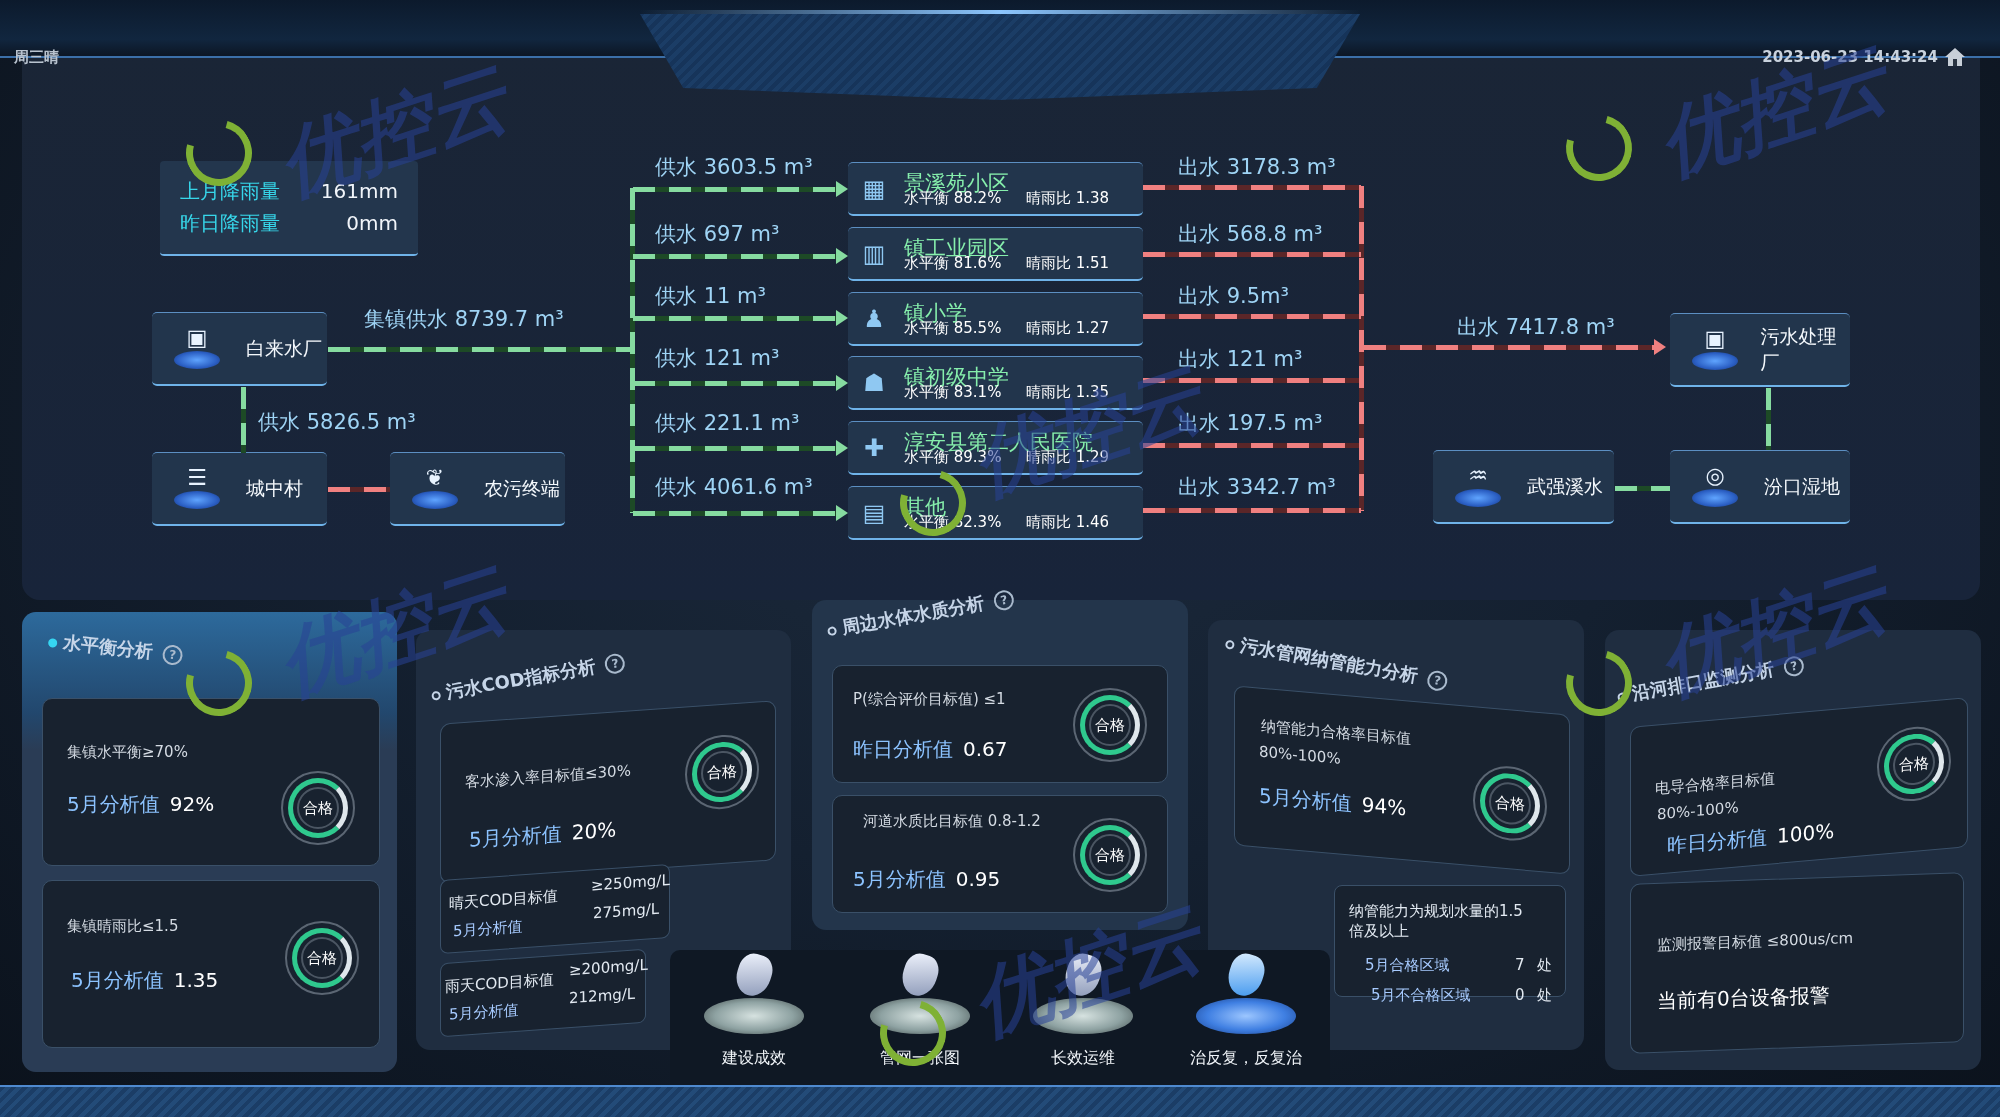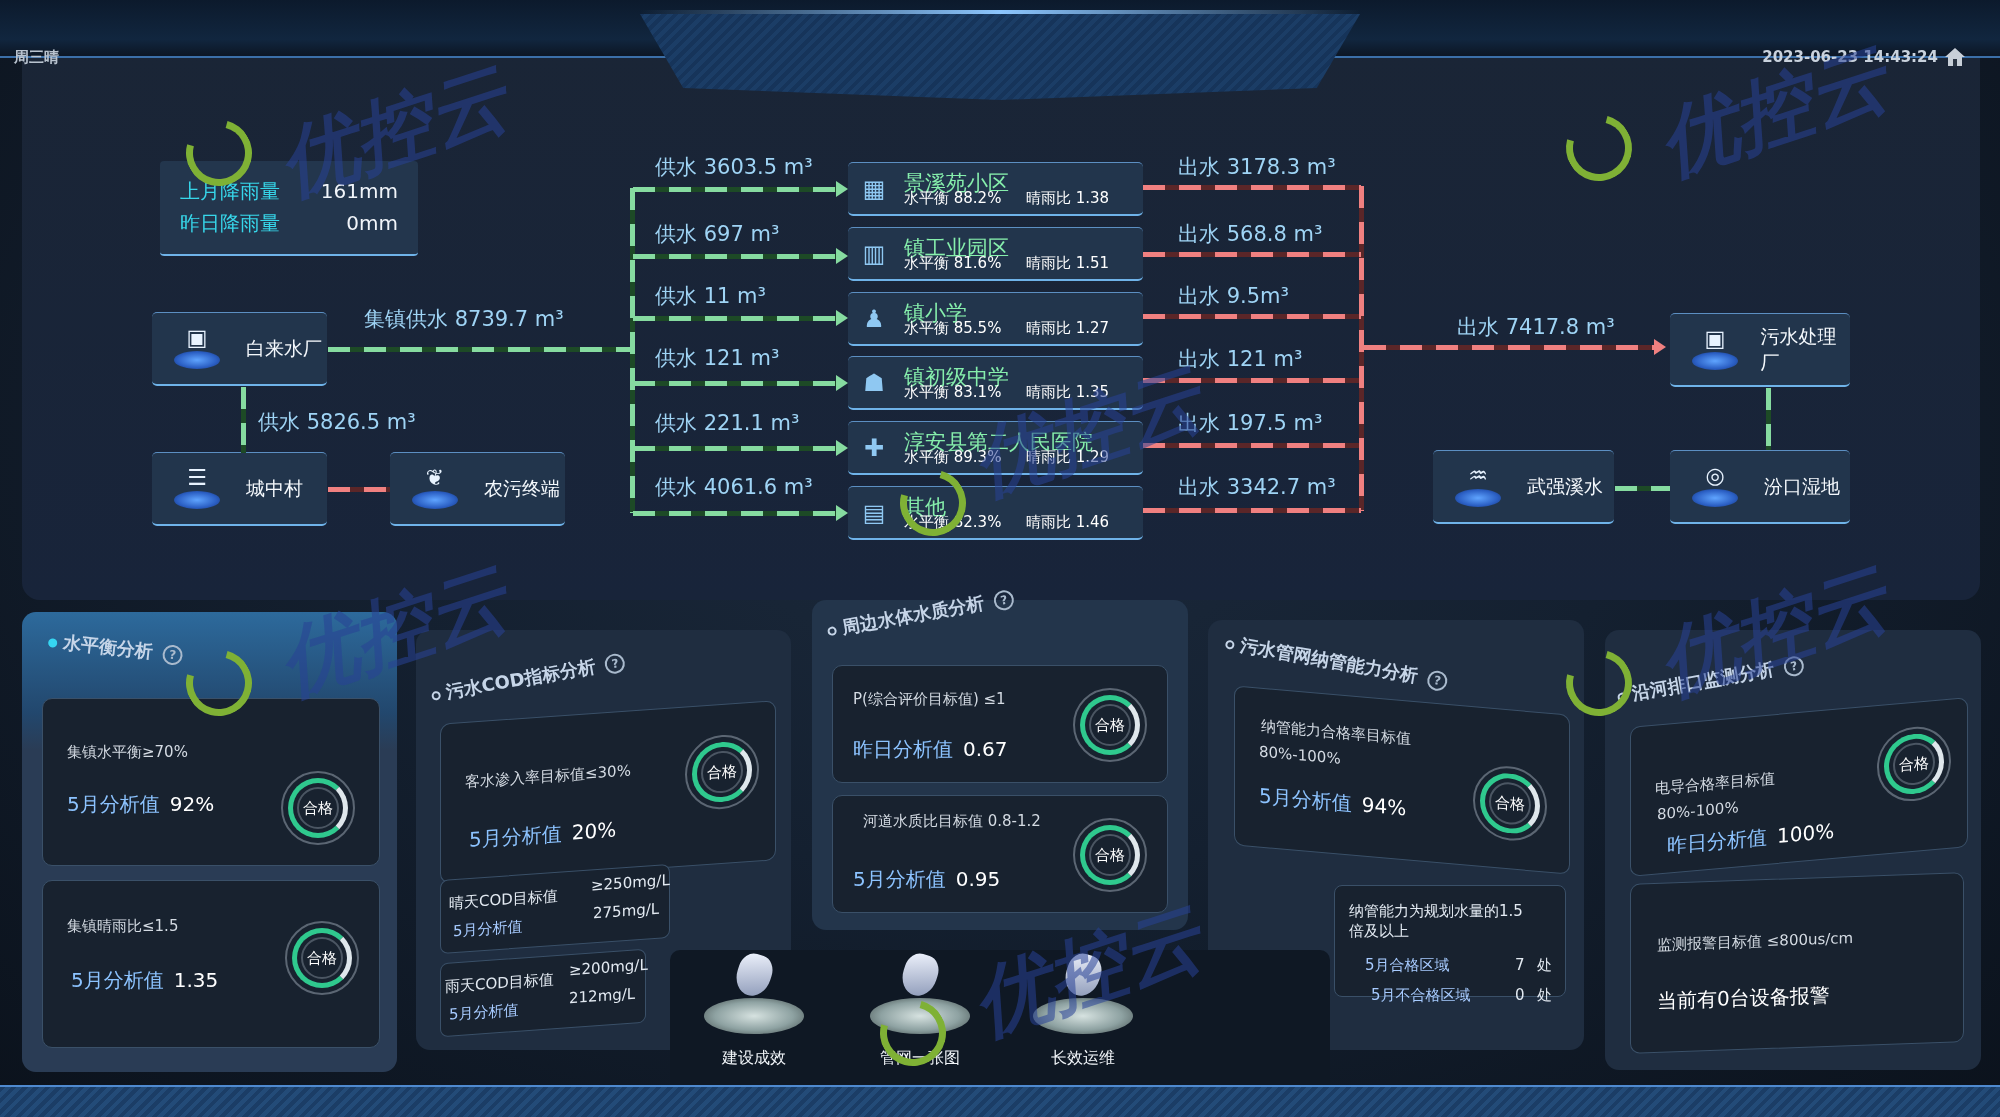--- a/index.html
+++ b/index.html
@@ -383,20 +383,27 @@
       </div>
     <div class="nav-label">管网一张图</div>
   </div>
   <div class="nav-item" style="left:1013px;">
     <div class="nav-icon">
         <div class="base"></div>
         <div class="shield"></div>
       </div>
     <div class="nav-label">长效运维</div>
   </div>
+  <div class="nav-item" style="left:1176px;">
+    <div class="nav-icon">
+        <div class="base active"></div>
+        <div class="shield active"></div>
+      </div>
+    <div class="nav-label">治反复，反复治</div>
+  </div>
   <div class="bottom-rail"></div>
 
   <div class="wm" style="left:186px;top:80px;">
     <div class="wm-ring" style="left:0;top:40px;"></div>
     <div class="wm-text" style="left:90px;top:0;">优控云</div>
   </div>
   <div class="wm" style="left:1566px;top:60px;">
     <div class="wm-ring" style="left:0;top:55px;"></div>
     <div class="wm-text" style="left:90px;top:0;">优控云</div>
   </div>

